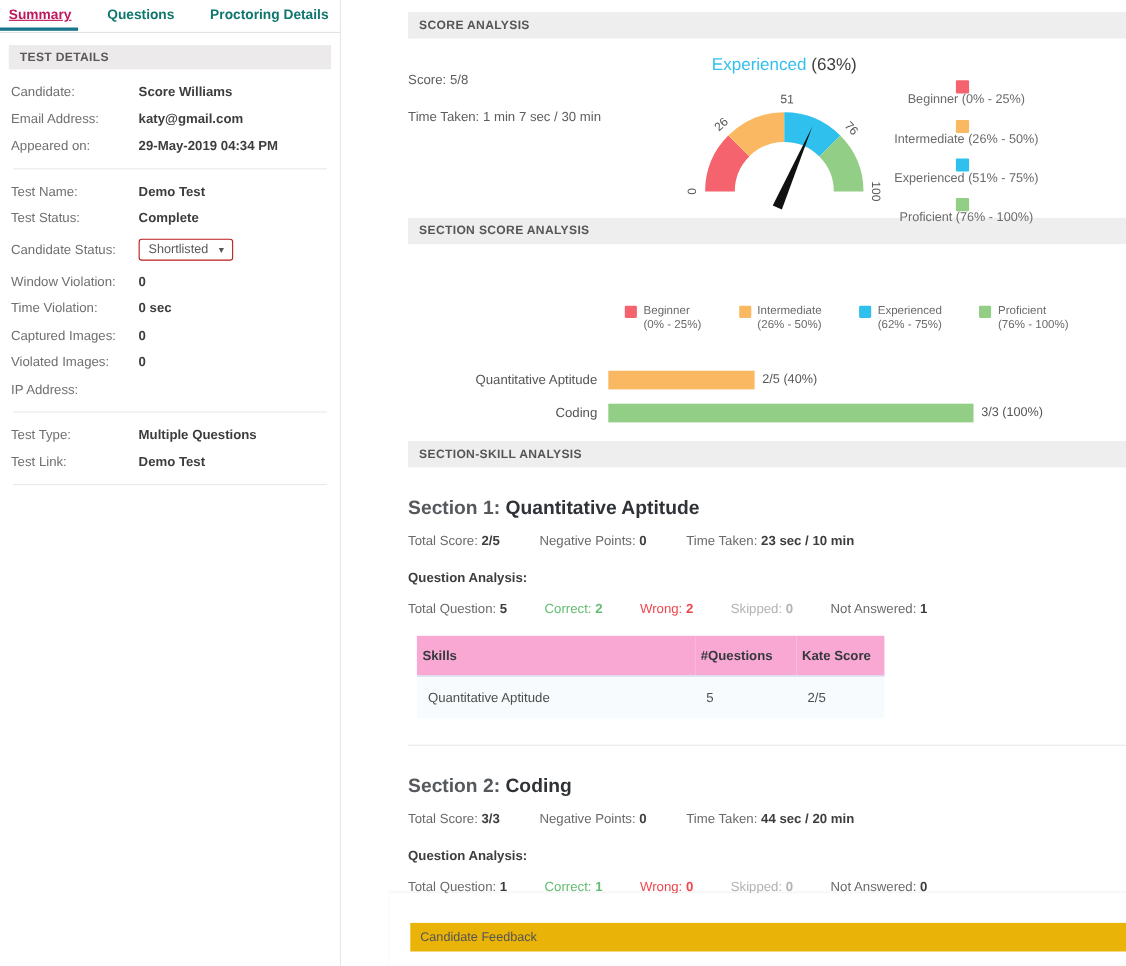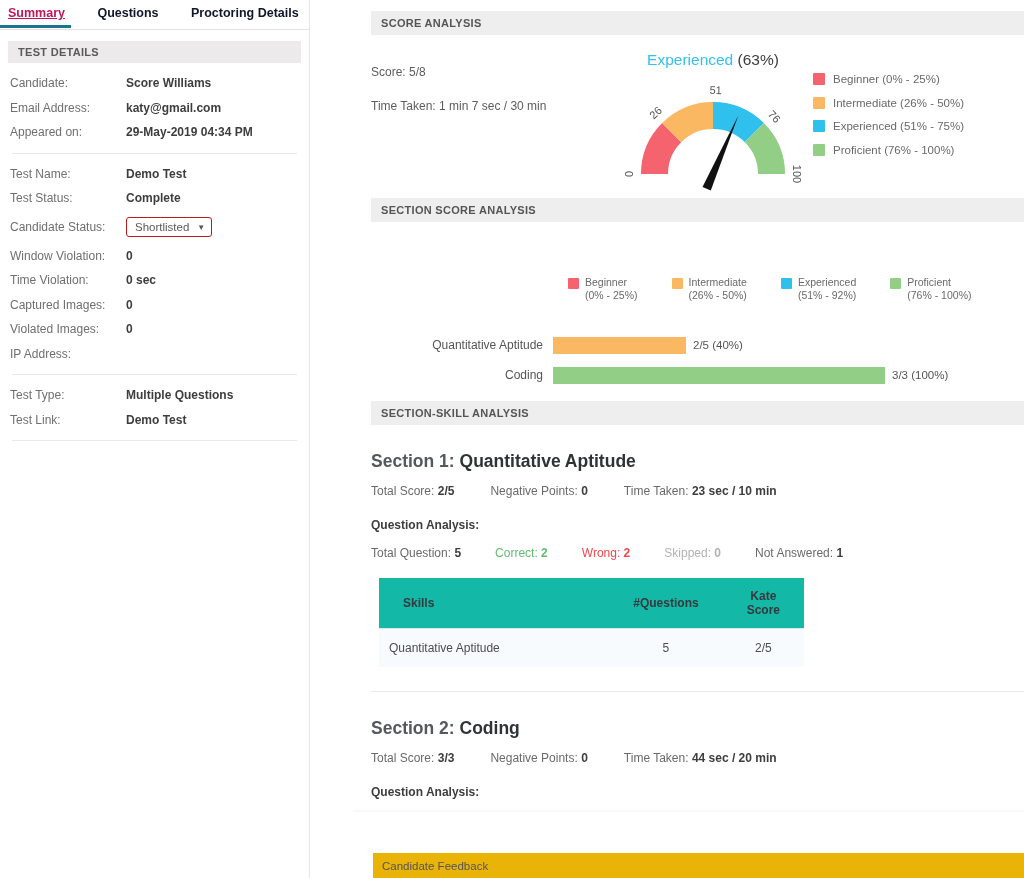--- a/index.html
+++ b/index.html
@@ -24,21 +24,21 @@
     position: relative;
     height: 30px;
     border-bottom: 1px solid #e2e2e2;
     overflow: hidden;
     white-space: nowrap;
   }
   .tab {
     display: inline-block;
     font-size: 12.5px;
     font-weight: bold;
-    color: #0f172a;
+    color: #0f766e;
     padding: 6px 0 7px 0;
     margin-right: 28px;
     position: relative;
     cursor: pointer;
   }
   .tab:first-child { margin-left: 8px; }
   .tab.active { color: #be185d; text-decoration: underline; }
   .tab.active::after {
     content: "";
     position: absolute;
@@ -113,21 +113,21 @@
     text-align: center;
     font-size: 15.5px;
     color: #3d3d3d;
     margin-bottom: 2px;
     white-space: nowrap;
   }
   .gauge-title .lvl { color: #34c0ee; }
   .gauge-svg { display:block; margin: 0 auto; }
 
   .legend-v { position: absolute; left: 460px; top: 38px; }
-  .legend-v .lrow { display: flex; align-items: center; margin-bottom: 11.5px; font-size: 11.5px; color: #6a6a6a; }
+  .legend-v .lrow { display: flex; align-items: center; margin-bottom: 11.5px; font-size: 11.5px; color: #6a6a6a; flex-direction: column; }
   .legend-v .sw { width: 12px; height: 12px; margin-right: 8px; border-radius:1px; }
 
   
   .sect-score { position: relative; height: 168px; }
   .legend-h { position: absolute; left: 215px; top: 54px; display: flex; }
   .legend-h .entry { display: flex; align-items: flex-start; margin-right: 34px; }
   .legend-h .sw { width: 11px; height: 11px; margin: 2px 6px 0 0; border-radius:1px; }
   .legend-h .txt { font-size: 10.5px; color: #6a6a6a; line-height: 13px; }
 
   .bars { position: absolute; left: 0; top: 108px; width: 100%; }
@@ -160,28 +160,28 @@
   .qa-row .q.wrong, .qa-row .q.wrong b { color: #f0474e; }
   .qa-row .q.skipped, .qa-row .q.skipped b { color: #b3b3b3; }
 
   .skills-table {
     width: 425px;
     border-collapse: collapse;
     margin: 5px 0 0 8px;
     font-size: 12px;
   }
   .skills-table th {
-    background: #14b8a6;
+    background: #f9a8d4;
     color: #35393d;
     font-weight: bold;
     text-align: left;
-    padding: 11px 24px;
+    padding: 11px 5px;
     border-bottom: 1px solid #d8e7f2;
   }
-  .skills-table th.num, .skills-table td.num { text-align: center; }
+  .skills-table th.num, .skills-table td.num { }
   .skills-table th.c2 { width: 92px; }
   .skills-table th.c3 { width: 80px; }
   .skills-table td {
     background: #f7fbfd;
     color: #4d4d4d;
     padding: 12px 10px;
   }
   .divider { height:1px; background:#e9e9e9; margin: 24px 18px 0 18px; }
 
   
@@ -352,21 +352,21 @@
           <span class="sw" style="background:#FBB863"></span>
           <span class="txt">
             <span>Intermediate</span><br>
             <span>(26% - 50%)</span>
           </span>
         </div>
         <div class="entry">
           <span class="sw" style="background:#2FC0ED"></span>
           <span class="txt">
             <span>Experienced</span><br>
-            <span>(51% - 92%)</span>
+            <span>(62% - 75%)</span>
           </span>
         </div>
         <div class="entry">
           <span class="sw" style="background:#93CE87"></span>
           <span class="txt">
             <span>Proficient</span><br>
             <span>(76% - 100%)</span>
           </span>
         </div>
       </div>

